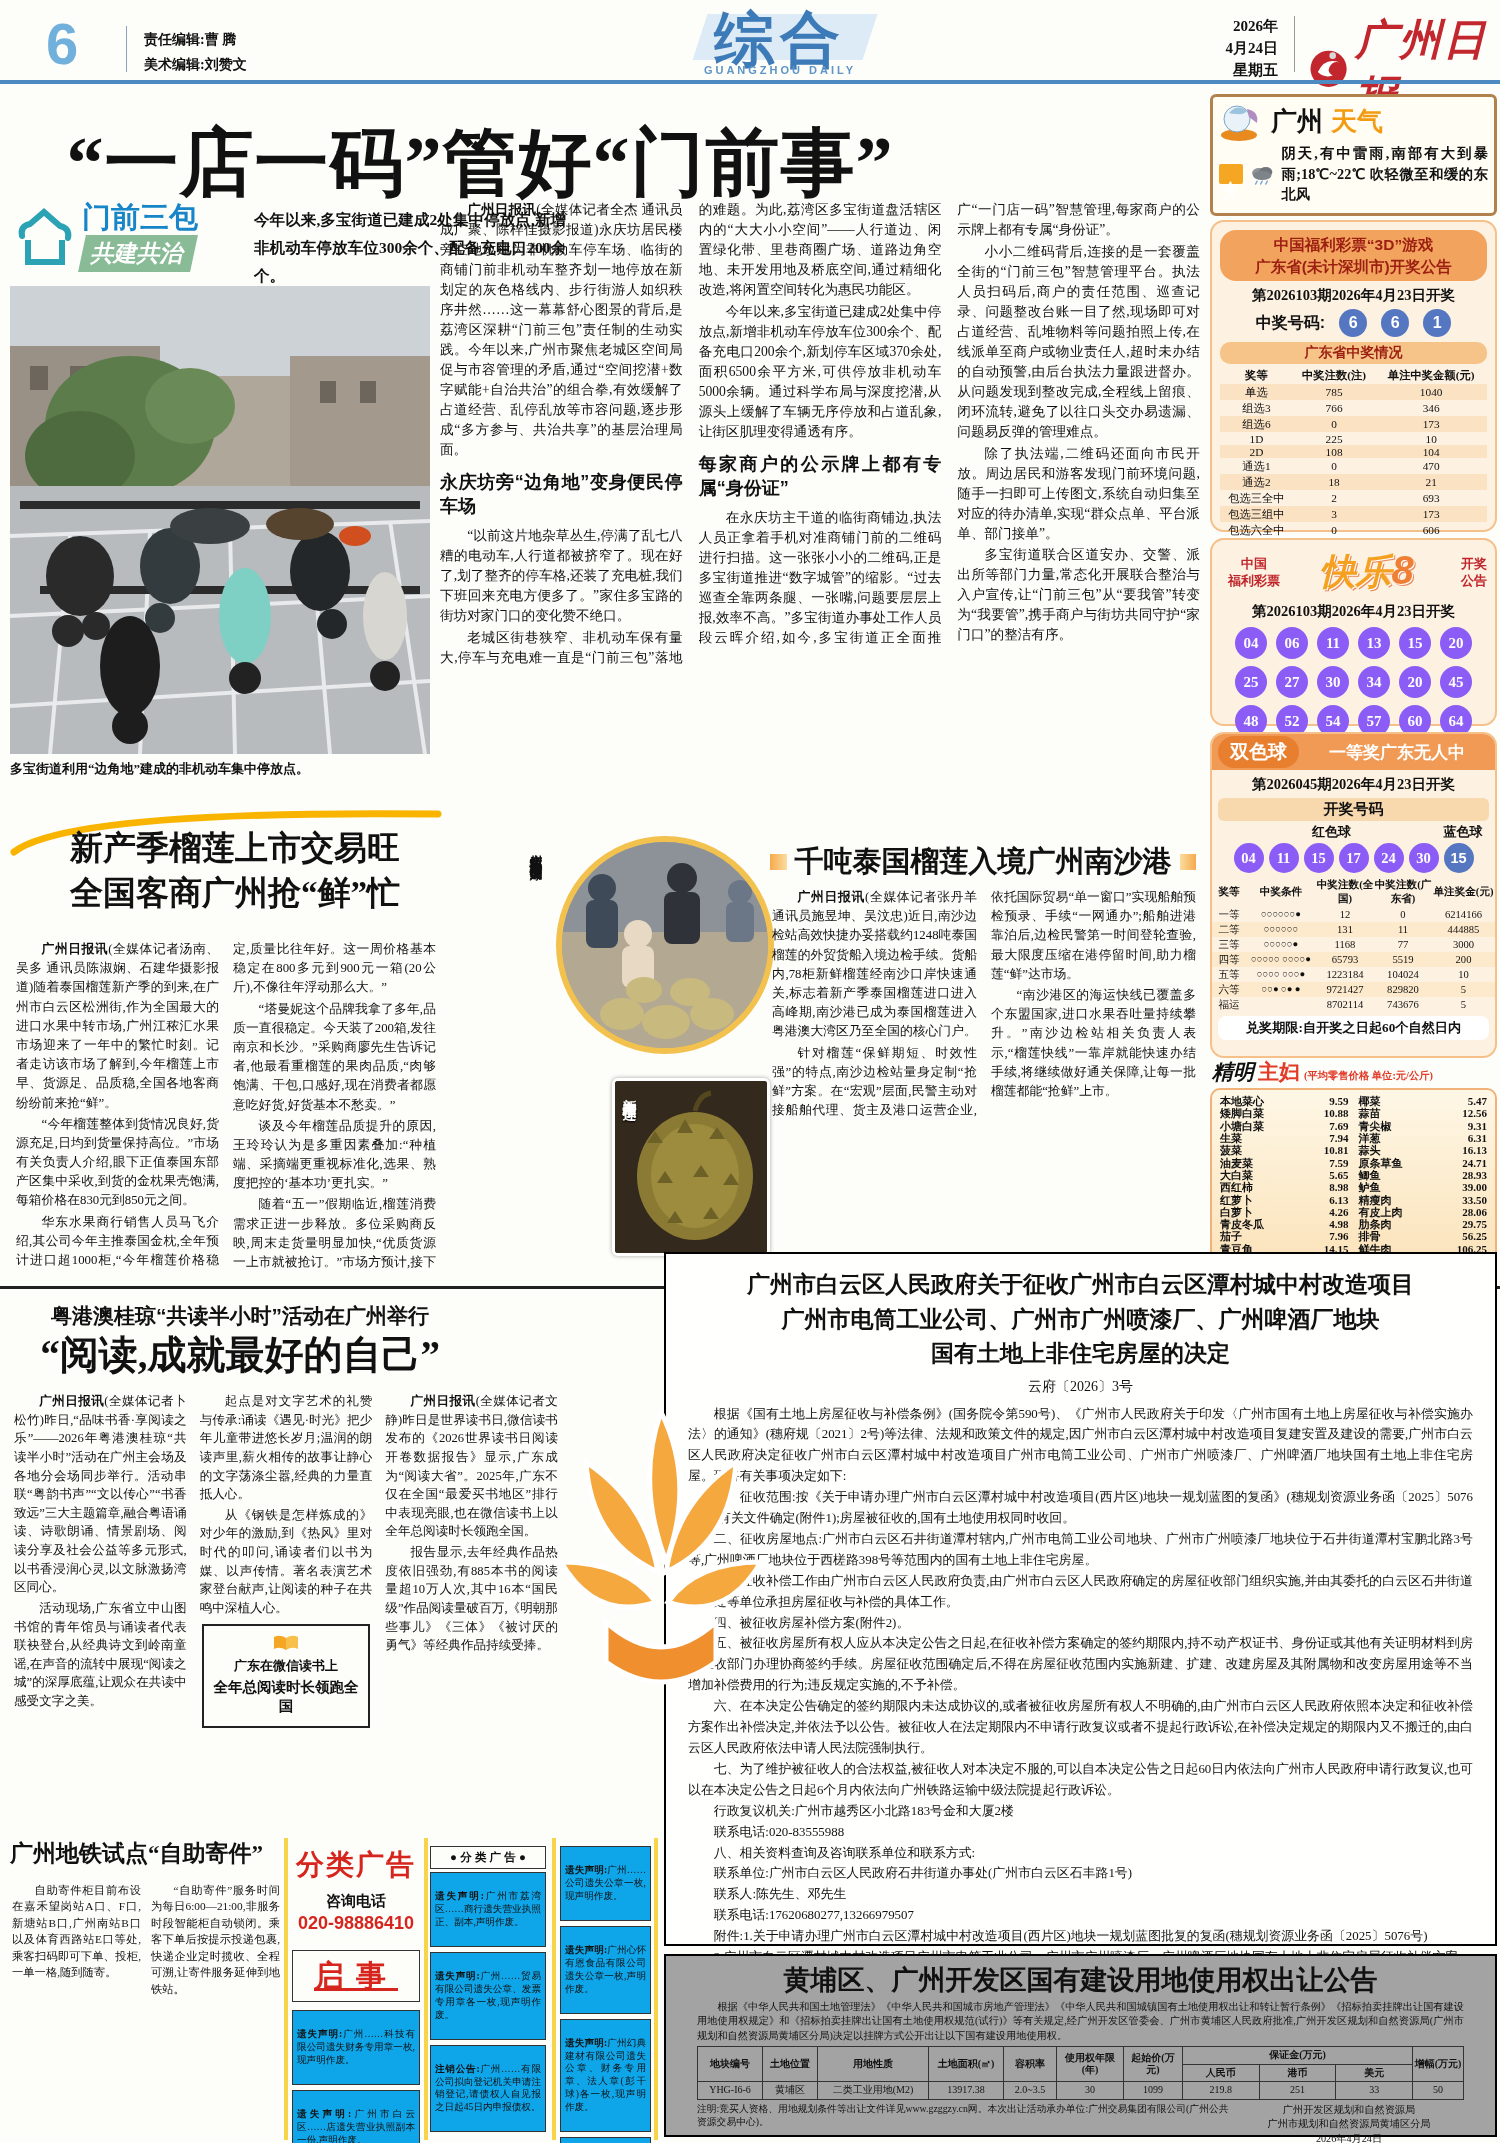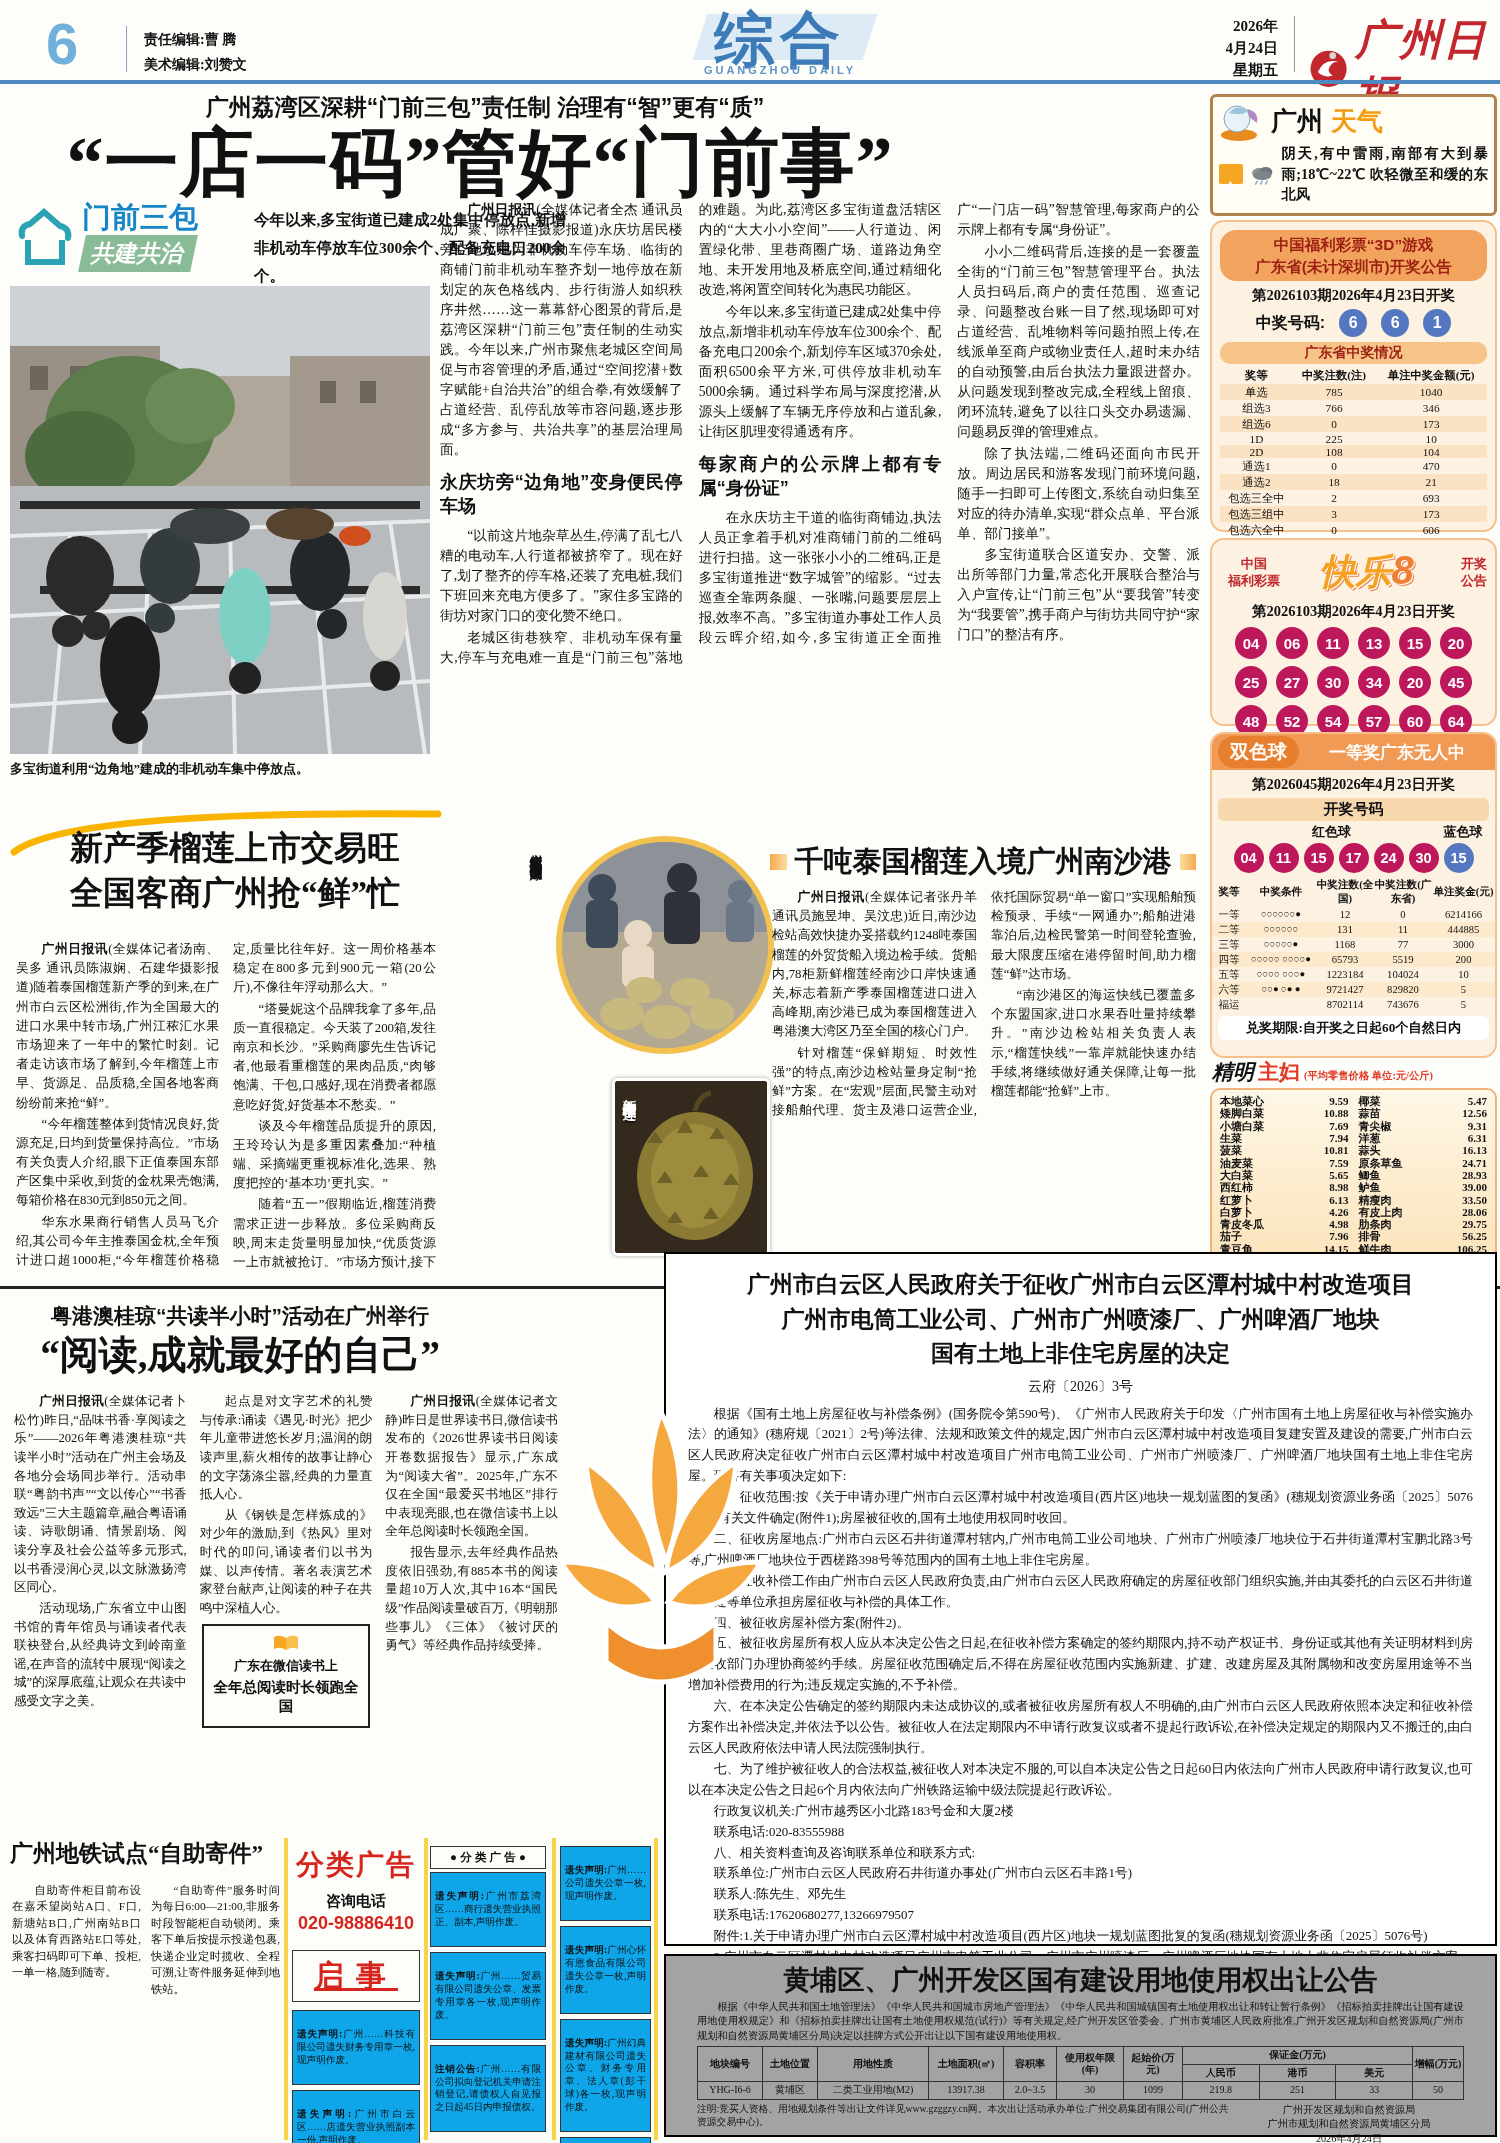--- a/index.html
+++ b/index.html
@@ -54,21 +54,21 @@
           box-sizing:border-box;padding:8px;}
   .l3d{top:220px;height:312px;}
   .l3d-title{background:#f2a45f;color:#9c1f12;font:900 15.5px "Liberation Sans",sans-serif;
              text-align:center;border-radius:16px;padding:4px 2px;line-height:1.4;}
   .l-draw{text-align:center;font-weight:700;font-size:14.5px;margin:5px 0 4px;}
   .l3d-nums{display:flex;align-items:center;justify-content:center;gap:14px;margin:3px 0 5px;}
   .l3d-label{font:700 16px "Liberation Sans",sans-serif;}
   .ball{display:inline-flex;align-items:center;justify-content:center;border-radius:50%;color:#fff;
         font-family:"Liberation Sans",sans-serif;font-weight:700;}
   .ball-blue{background:#5576c0;}
-  .ball-org{background:#be185d;}
+  .ball-org{background:#8b5cf6;font-family:Liberation Serif, serif;}
   .b28{width:28px;height:28px;font-size:16px;}
   .b30{width:30px;height:30px;font-size:14.5px;}
   .b32{width:32px;height:32px;font-size:15px;}
   .l3d-bar{background:#f6c488;color:#9c1f12;font:900 14px "Liberation Sans",sans-serif;text-align:center;
            border-radius:10px;padding:2px 0;margin:2px 0 3px;}
   table.ltab{width:100%;border-collapse:collapse;font-size:11.3px;text-align:center;}
   table.ltab th{font-weight:700;padding:1px 0;}
   table.ltab td{padding:0.5px 0;}
   .l3d table.ltab tr:nth-child(odd) td{background:#fae2c3;}
 
@@ -200,21 +200,20 @@
   <div class="abs h-logo">
     <svg width="50" height="50" viewBox="0 0 50 50">
       <circle cx="25" cy="26" r="22" fill="#c1272d"></circle>
       <path d="M12 30 Q20 12 38 18 Q30 16 26 24 Q23 30 30 34 Q20 38 12 30 Z" fill="#fff"></path>
       <circle cx="30" cy="10" r="4" fill="#d8d8d8"></circle>
     </svg>
     <span class="h-logo-txt">广州日报</span>
   </div>
   <div class="abs h-rule"></div>
 
-  <div class="abs kicker">广州荔湾区深耕“门前三包”责任制  治理有“智”更有“质”</div>
   <div class="abs headline">“一店一码”管好“门前事”</div>
 
   <div class="abs badge">
     <svg width="62" height="62" viewBox="0 0 62 62">
       <path d="M8 30 Q6 20 16 18 L30 6 L46 20 Q56 22 54 32" fill="none" stroke="#2ba3b5" stroke-width="6" stroke-linecap="round"></path>
       <path d="M14 34 L14 56 L48 56 L48 34" fill="none" stroke="#2ba3b5" stroke-width="6"></path>
     </svg>
     <div>
       <div class="badge-t1">门前三包</div>
       <div class="badge-t2">共建共治</div>

